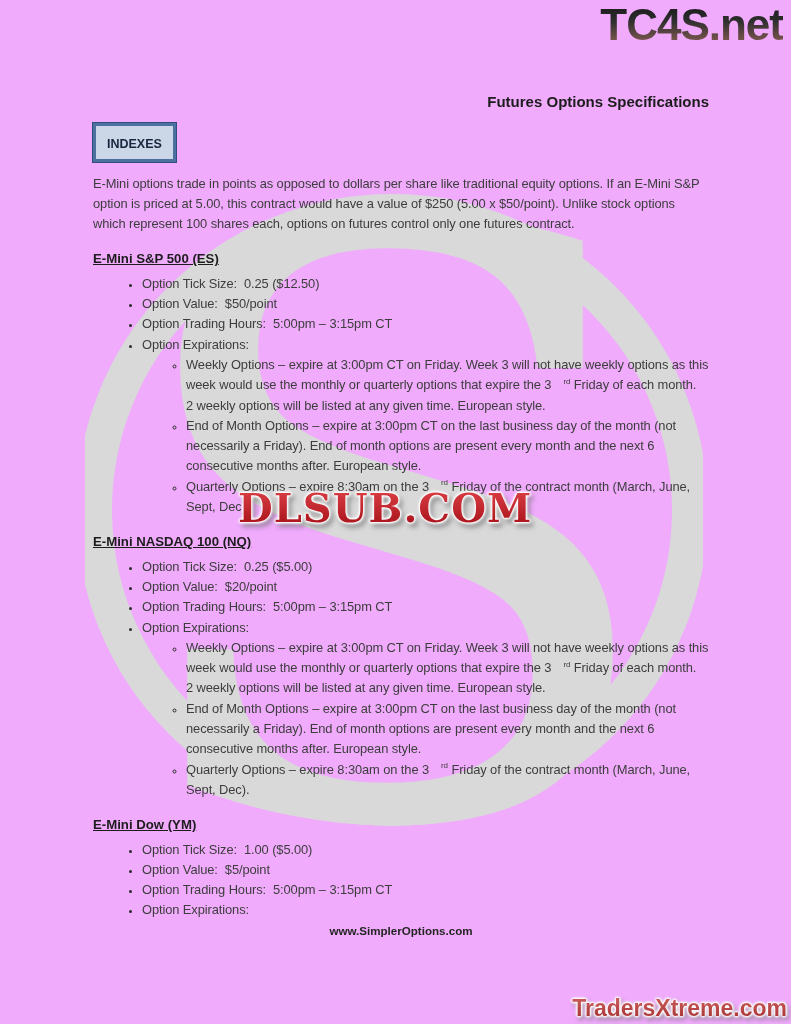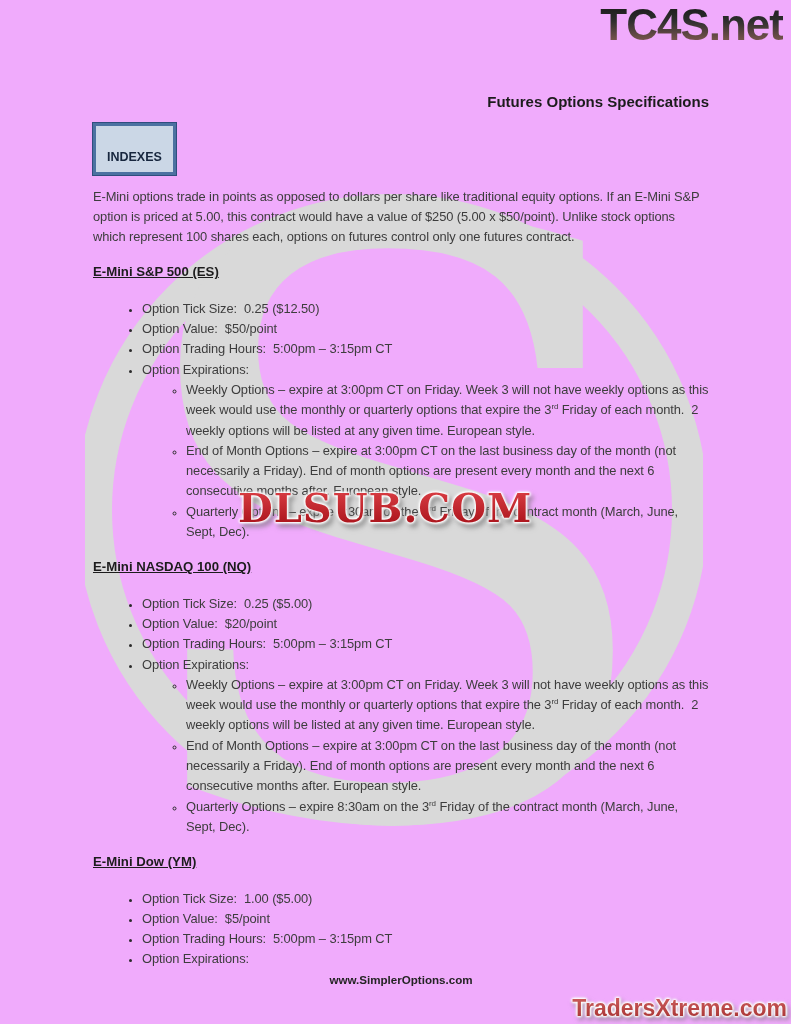--- a/index.html
+++ b/index.html
@@ -40,36 +40,36 @@
   .doc {
     position:absolute; left:93px; top:0; width:616px; z-index:2;
     font-size:12.9px; line-height:20.3px; letter-spacing:-0.1px;
   }
   .doc-title {
     margin-top:92px; text-align:right;
     font-size:15px; font-weight:bold; color:var(--heading); letter-spacing:0;
   }
   .badge {
     display:inline-block; margin-top:11px;
-    padding:21px 11px 4px;
+    padding:8px 11px 4px;
     background:var(--badge-bg);
     border:3px solid var(--badge-border);
     outline:1px solid var(--badge-border-outer);
     font-weight:bold; font-size:12.5px; color:var(--badge-text); letter-spacing:0;
   }
   .intro { margin-top:12px; white-space:pre-wrap; }
   .section-heading {
     margin-top:15px; font-size:13.2px; font-weight:bold;
     color:var(--heading); text-decoration:underline; letter-spacing:0;
   }
-  ul.bullets { margin-top:16px; list-style:disc; padding-left:49px; }
+  ul.bullets { margin-top:4px; list-style:disc; padding-left:49px; }
   ul.subbullets { list-style:circle; padding-left:93px; }
   ul.bullets > li, ul.subbullets > li { white-space:pre-wrap; }
   ul.bullets > li::marker, ul.subbullets > li::marker { font-size:11px; color:#2a2a2a; }
-  sup { font-size:0.62em; line-height:0; vertical-align:super; }
+  sup { font-size:0.62em; line-height:0; vertical-align:super;padding-left:12px; }
   .site-footer {
     margin-top:0; text-align:center;
     font-size:11.6px; font-weight:bold; color:#242424; letter-spacing:0;
   }
 </style>
 </head>
 <body>
 
 <div class="page">
 

